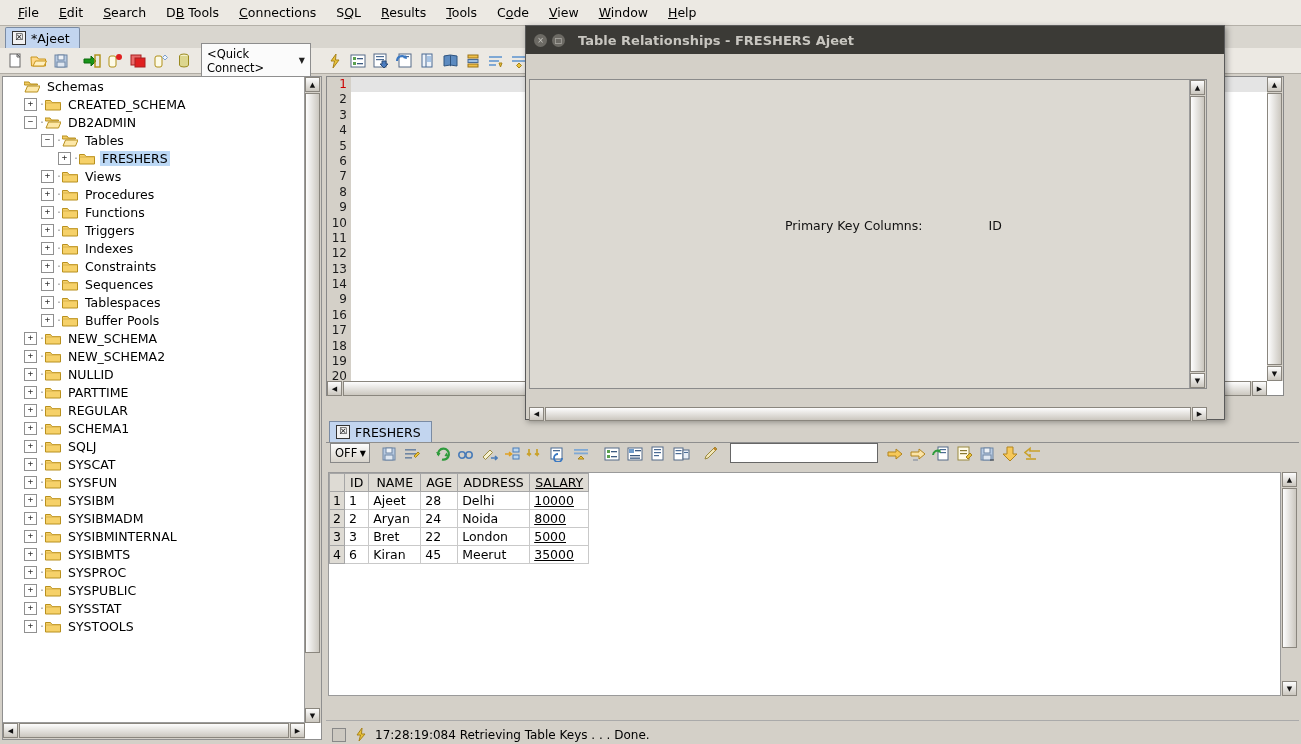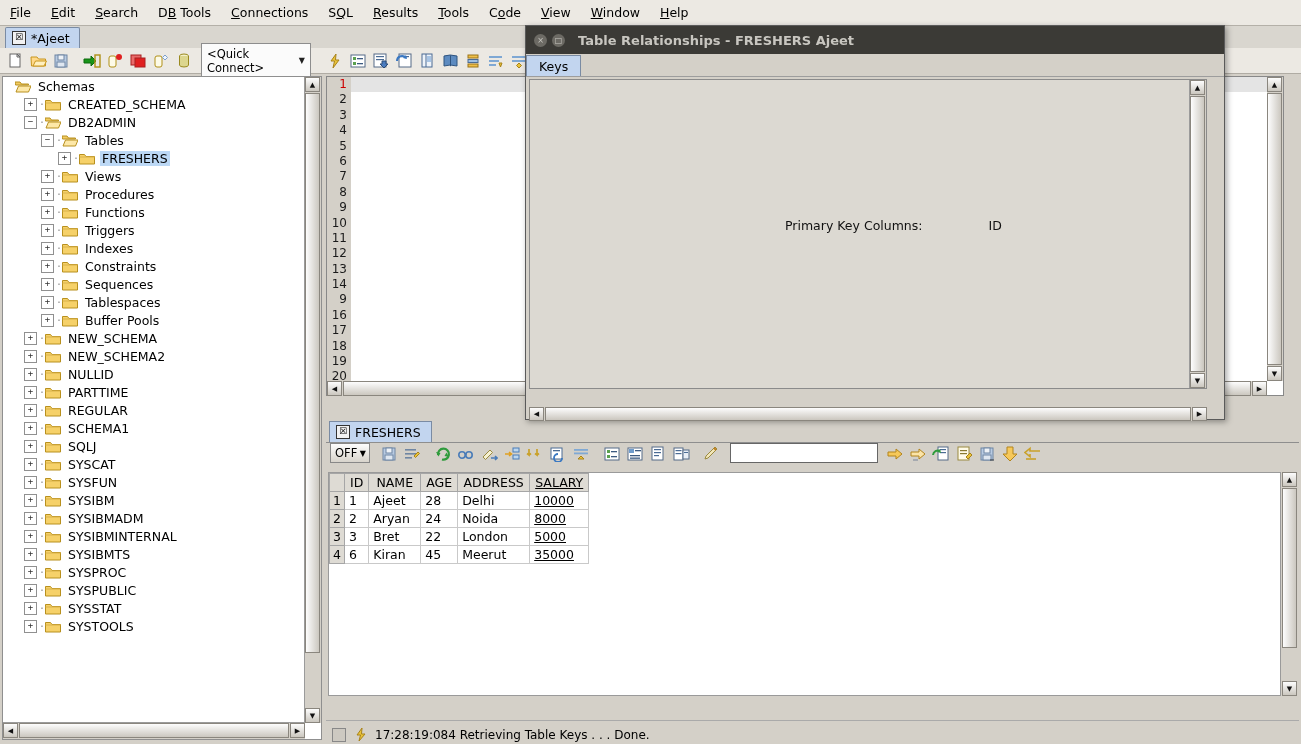--- a/index.html
+++ b/index.html
@@ -6,21 +6,21 @@
   body{
     width:1301px;height:744px;overflow:hidden;
     font-family:"DejaVu Sans","Liberation Sans",sans-serif;
     font-size:12px;color:#000;background:#d6d2c8;
     -webkit-font-smoothing:none;
   }
   .app{position:relative;width:1301px;height:744px;background:#d4d0c8;}
 
   
   .menubar{position:absolute;left:0;top:0;width:1301px;height:26px;background:#ece9e3;
-           border-bottom:1px solid #b4b0a8;display:flex;align-items:center;box-sizing:border-box;}
+           border-bottom:1px solid #b4b0a8;display:flex;align-items:center;padding-left:8px;box-sizing:border-box;}
   .menu-item{padding:3px 10px;font-size:12.5px;color:#000;cursor:default;}
   .menu-item u{text-decoration:underline;}
 
   
   .tabstrip{position:absolute;left:0;top:26px;width:1301px;height:22px;background:#d9d6cf;
             border-bottom:1px solid #9a978f;}
   .doc-tab{position:absolute;left:5px;top:1px;height:21px;background:#c2d5ef;
            border:1px solid #7a8ba3;border-bottom:none;border-radius:2px 2px 0 0;
            display:flex;align-items:center;padding:0 9px 0 6px;font-size:12.5px;box-sizing:border-box;}
   .tab-close{display:inline-block;width:12px;height:12px;border:1px solid #333;background:#f2f2f2;
@@ -261,21 +261,21 @@
       <svg width="16" height="16">
           <rect x="1" y="3" width="13" height="2" fill="#7fa8d4"></rect>
           <rect x="1" y="7" width="13" height="2" fill="#7fa8d4"></rect>
           <path d="M8 10 l2.5 2.5 l-2.5 2.5 l-2.5-2.5 z" fill="#e9c33a" stroke="#a8821a"></path>
         </svg>
     </div>
   </div>
 
   <div class="leftpane">
     <div class="tree" id="tree">
-        <div class="tnode" style="padding-left: 12px; text-align: center;">
+        <div class="tnode" style="padding-left: 21px; text-align: center;">
           <span class="togspace" style="width: 0px;"></span>
           <span class="fldr">
             <svg width="16" height="13">
               <path d="M0 2 h5 l1.5 2 h7 v1 h-13 z" fill="#f3cc62" stroke="#b8901e"></path>
               <path d="M1 12 l2.5-6 h12.5 l-2.5 6 z" fill="#fde8a8" stroke="#b8901e"></path>
             </svg>
           </span>
           <span class="tlabel">Schemas</span>
         </div>
         <div class="tnode" style="padding-left: 21px;">
@@ -908,25 +908,20 @@
       </svg>
     <span>17:28:19:084 Retrieving Table Keys . . . Done.</span>
   </div>
 
   <div class="dialog">
     <div class="dlg-title">
       <div class="dlg-btn">×</div>
       <div class="dlg-btn">□</div>
       <span class="dlg-title-text">Table Relationships - FRESHERS Ajeet</span>
     </div>
-    <div class="dlg-tabs">
-      <div class="dlg-tab">
-        <span>Keys</span>
-      </div>
-    </div>
     <div class="dlg-body">
       <div class="pk-row">
         <span>Primary Key Columns:</span>
         <span class="pk-val">ID</span>
       </div>
 
       <div class="vsb" style="right:0;top:0;bottom:0;">
         <div class="sbbtn" style="position:absolute;top:0;left:0;">▲</div>
         <div class="sbthumb" style="position:absolute;top:16px;left:0;width:15px;height:276px;"></div>
         <div class="sbbtn" style="position:absolute;bottom:0;left:0;">▼</div>

